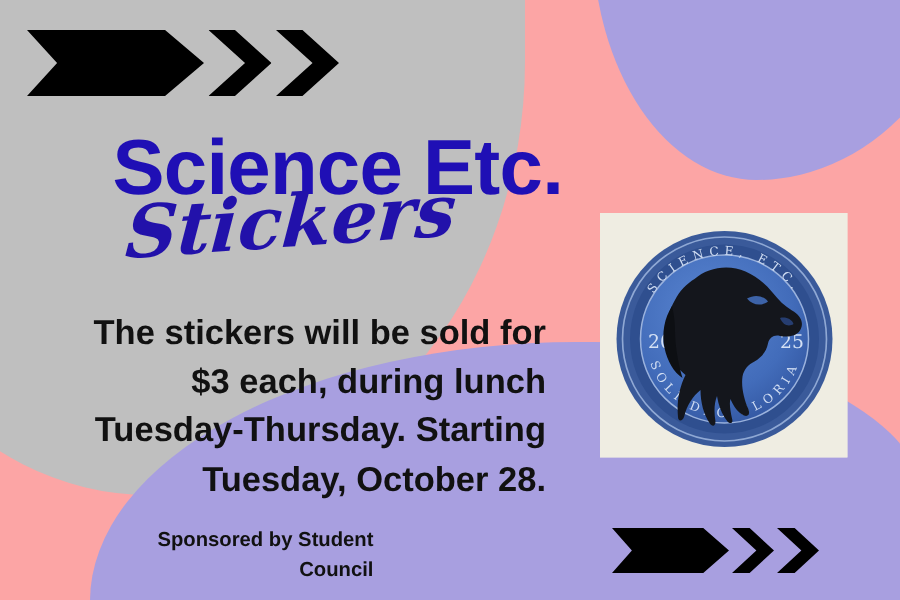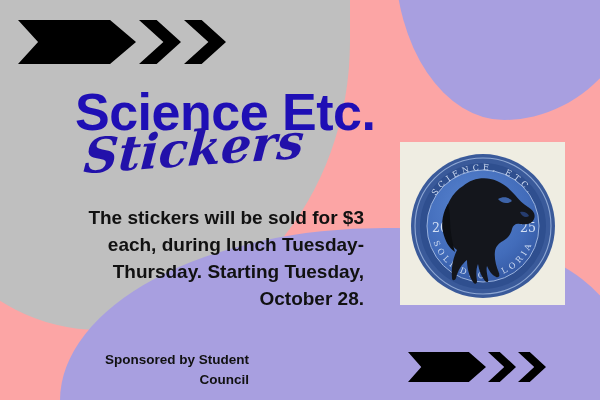--- a/index.html
+++ b/index.html
@@ -117,21 +117,21 @@
     transform-origin: left center;
     white-space: nowrap;
   }
 
   
   #body-copy {
     position: absolute;
     left: 44px;
     top: 205px;
     width: 320px;
-    font-size: 19px;
+    font-size: 23px;
     font-weight: bold;
     color: #111111;
     line-height: 1.42;
   }
 
   
   #sponsor {
     position: absolute;
     left: 52px;
     top: 350px;

